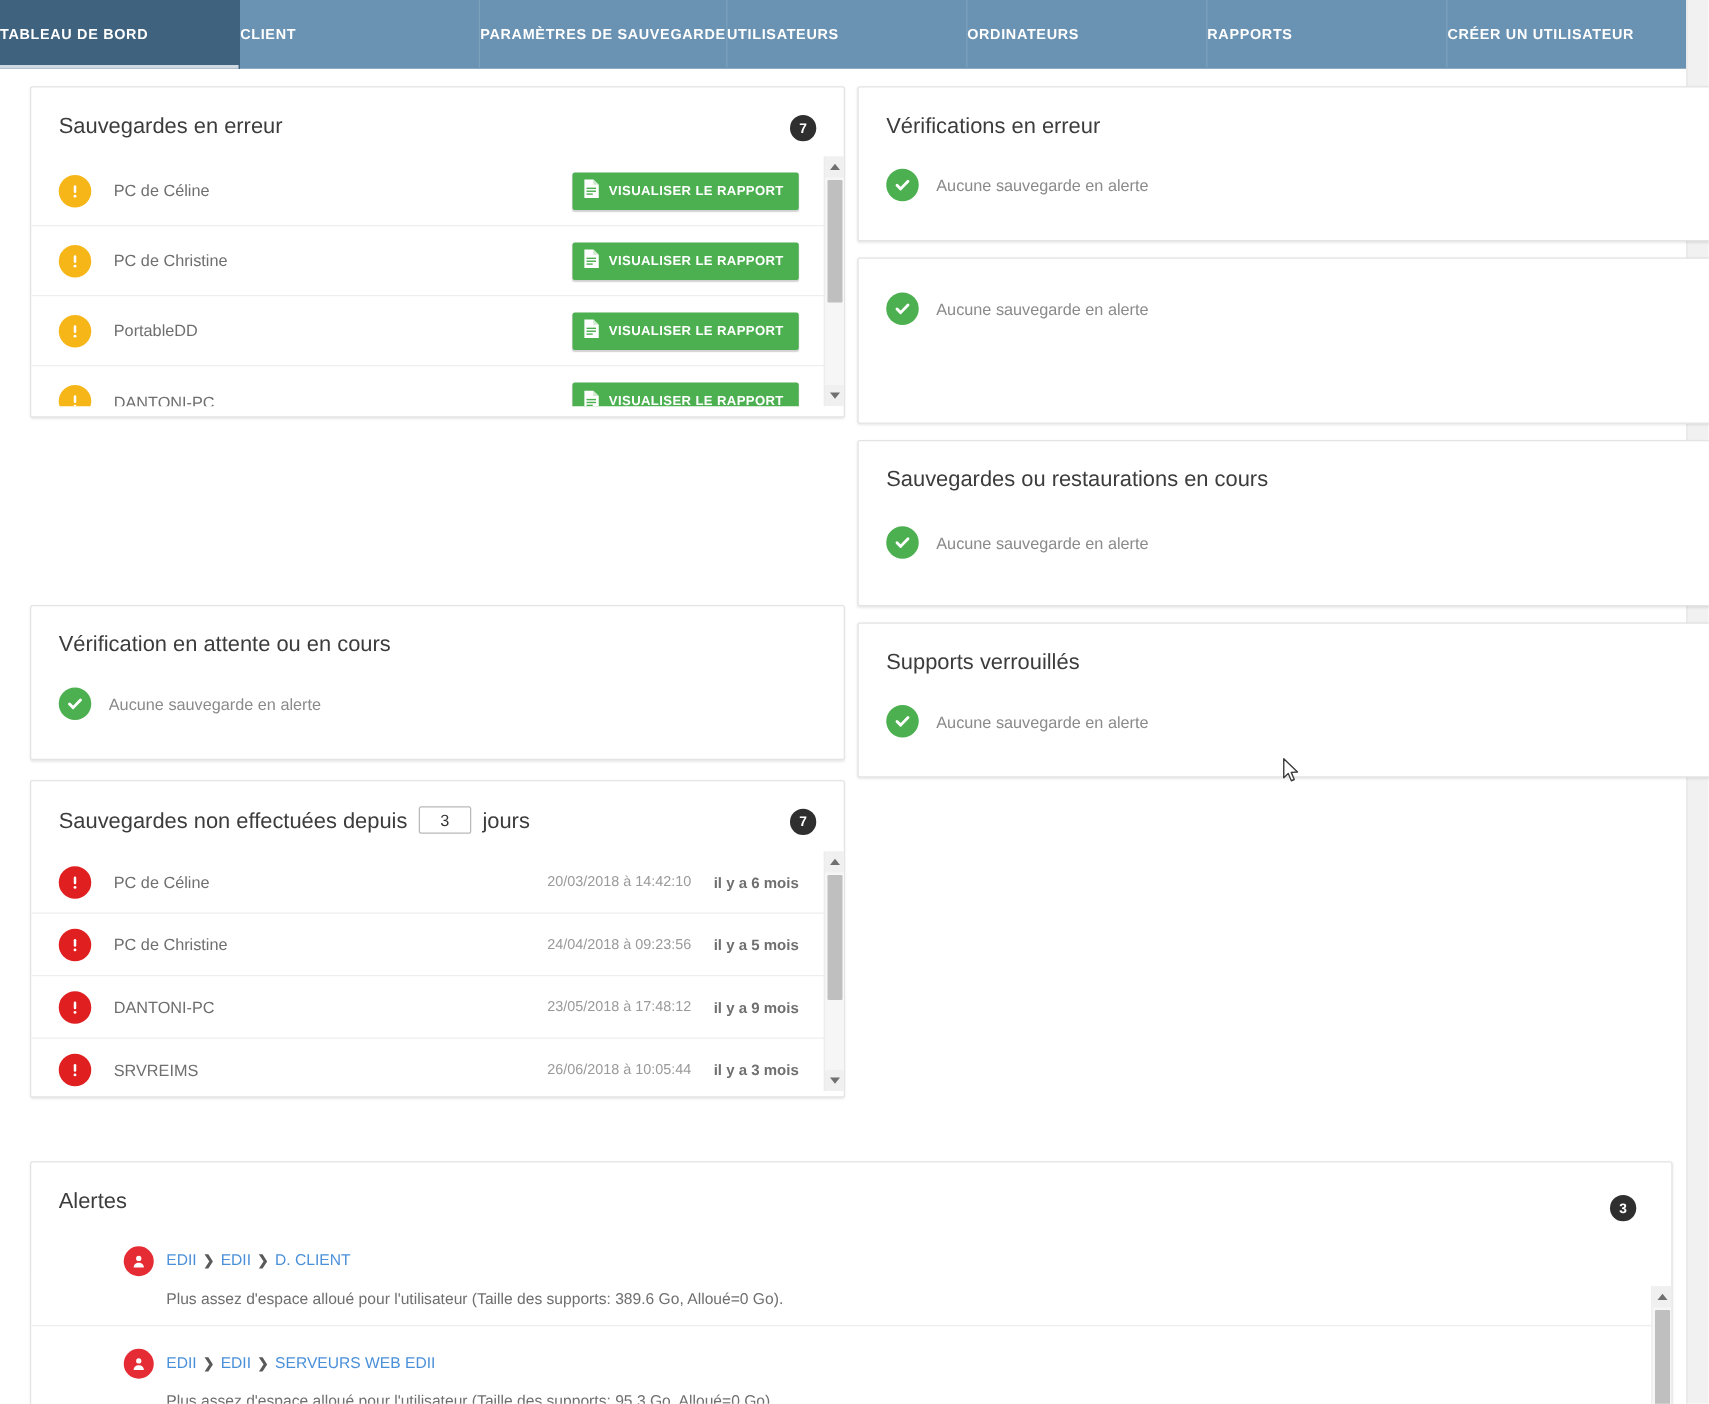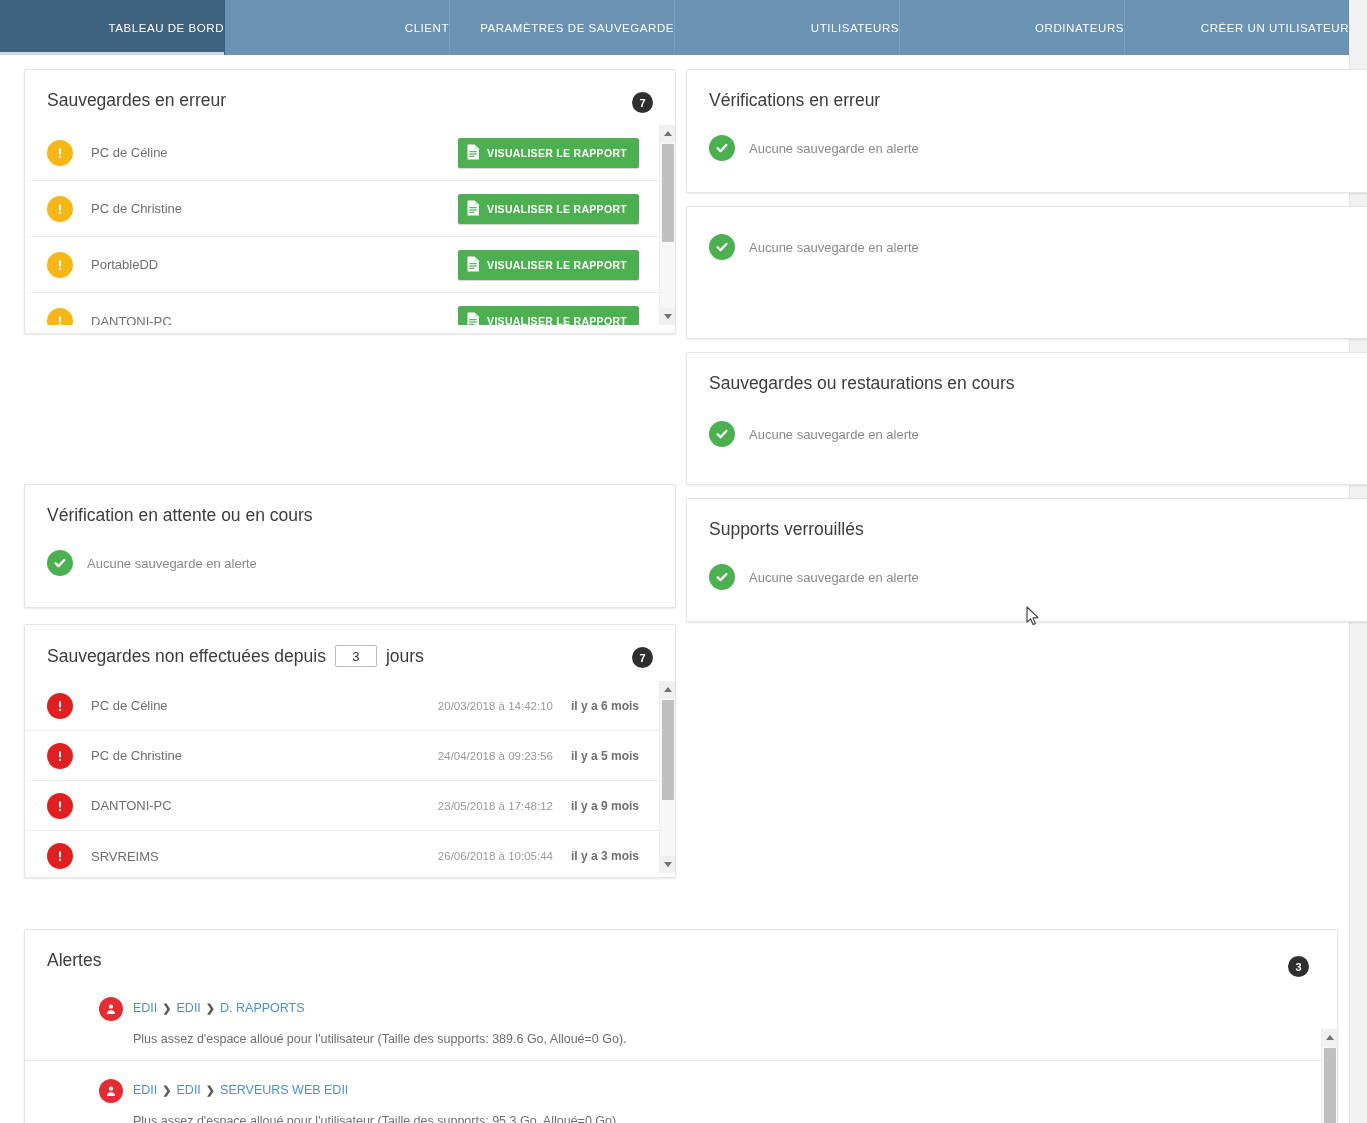--- a/index.html
+++ b/index.html
@@ -18,25 +18,25 @@
     background:#f1f1f1; border-left:1px solid #e6e6e6;
   }
 
   
   .tabbar {
     display:flex; width:1349px; height:55px;
     background:#6a92b2;
   }
   .tab {
     flex:1 1 0;
-    display:flex; align-items:center; justify-content:flex-end;
+    display:flex; align-items:center; justify-content:flex-start;
     color:#ffffff;
     font-size:11.5px;
     letter-spacing:.55px;
-    font-weight:normal;
+    font-weight:bold;
     text-transform:uppercase;
     border-right:1px solid #7ba1bd;
     cursor:pointer;
     user-select:none;
     white-space:nowrap;
   }
   .tab:last-child { border-right:none; }
   .tab.active {
     background:#3f627f;
     border-right:1px solid #3f627f;
@@ -186,20 +186,23 @@
         <span>CLIENT</span>
       </div>
     <div class="tab">
         <span>PARAMÈTRES DE SAUVEGARDE</span>
       </div>
     <div class="tab">
         <span>UTILISATEURS</span>
       </div>
     <div class="tab">
         <span>ORDINATEURS</span>
+      </div>
+    <div class="tab">
+        <span>RAPPORTS</span>
       </div>
     <div class="tab">
         <span>CRÉER UN UTILISATEUR</span>
       </div>
   </div>
 
   <div class="page-gutter"></div>
 
   <div class="content">
 
@@ -483,21 +486,21 @@
             <svg width="12" height="12" viewBox="0 0 12 12">
                 <circle cx="6" cy="3.7" r="2.1" fill="#fff"></circle>
                 <path d="M1.9 11c0-2.3 1.8-3.8 4.1-3.8S10.1 8.7 10.1 11z" fill="#fff"></path>
               </svg>
           </span>
           <div class="crumbs">
             <a>EDII</a>
             <span class="sep">❯</span>
             <a>EDII</a>
             <span class="sep">❯</span>
-            <a>D. RAPPORTS</a>
+            <a>D. CLIENT</a>
           </div>
           <div class="alert-msg">Plus assez d'espace alloué pour l'utilisateur (Taille des supports: 389.6 Go, Alloué=0 Go).</div>
         </div>
 
         <div class="alert-item">
           <span class="alert-ic">
             <svg width="12" height="12" viewBox="0 0 12 12">
                 <circle cx="6" cy="3.7" r="2.1" fill="#fff"></circle>
                 <path d="M1.9 11c0-2.3 1.8-3.8 4.1-3.8S10.1 8.7 10.1 11z" fill="#fff"></path>
               </svg>

